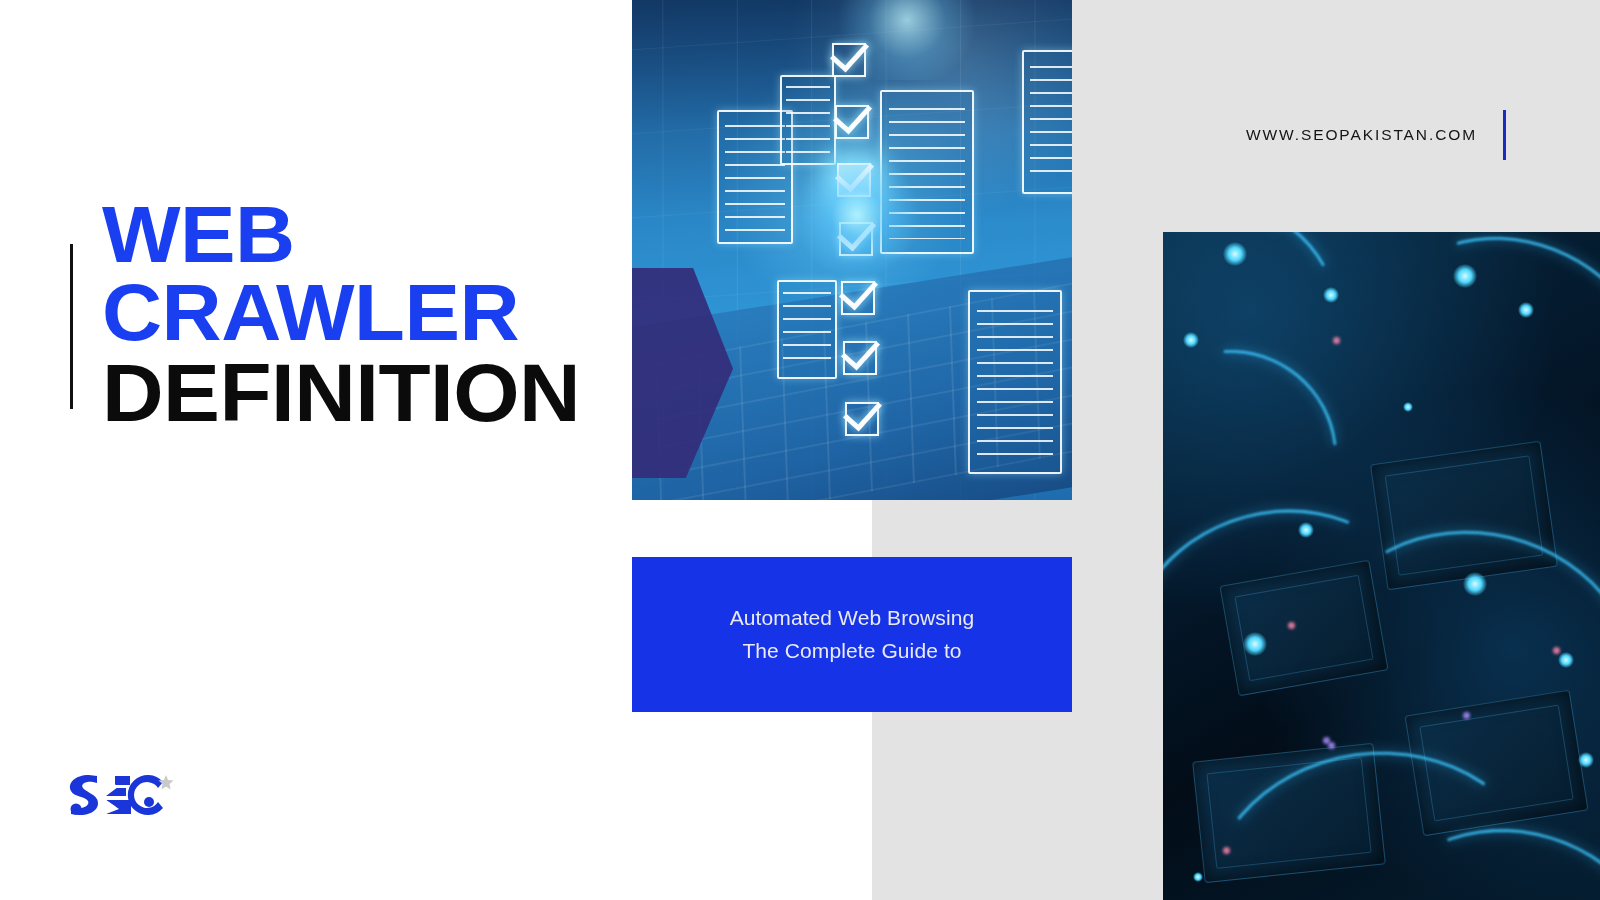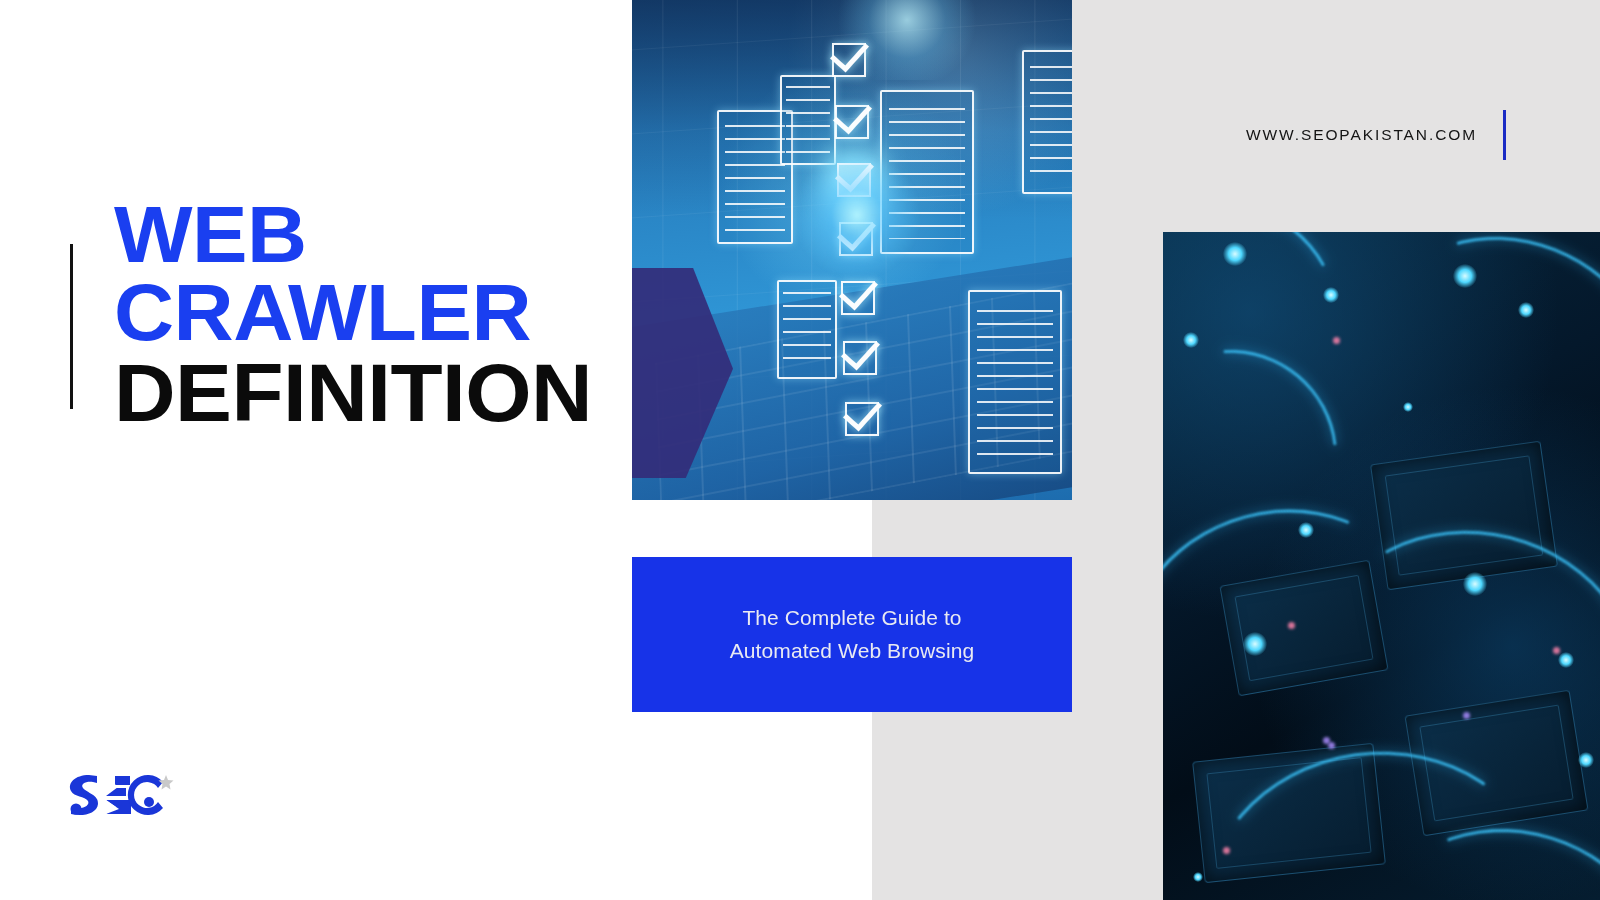--- a/index.html
+++ b/index.html
@@ -43,21 +43,21 @@
   .title-rule {
     position: absolute;
     left: 70px;
     top: 244px;
     width: 3px;
     height: 165px;
     background: #111111;
   }
   .title-block {
     position: absolute;
-    left: 114px;
+    left: 102px;
     top: 196px;
     width: 520px;
   }
   .title-line {
     font-family: "Liberation Sans", sans-serif;
     font-weight: 700;
     font-size: 80px;
     line-height: 0.98;
     letter-spacing: -0.5px;
     white-space: nowrap;
@@ -345,22 +345,22 @@
     <div class="chk" style="left:207px; top:222px;"></div>
     <div class="chk" style="left:209px; top:281px;"></div>
     <div class="chk" style="left:211px; top:341px;"></div>
     <div class="chk" style="left:213px; top:402px;"></div>
 
     <div class="glow"></div>
   </div>
 
   <div class="caption-box">
     <div class="caption-text">
+      <div>Automated Web Browsing</div>
       <div>The Complete Guide to</div>
-      <div>Automated Web Browsing</div>
     </div>
   </div>
 
   <div class="photo-right">
     <div class="board"></div>
 
     <div class="chip" style="left:65px; top:340px; width:150px; height:110px; transform:rotate(-10deg);">
         <i></i>
       </div>
     <div class="chip" style="left:215px; top:220px; width:170px; height:125px; transform:rotate(-8deg);">

